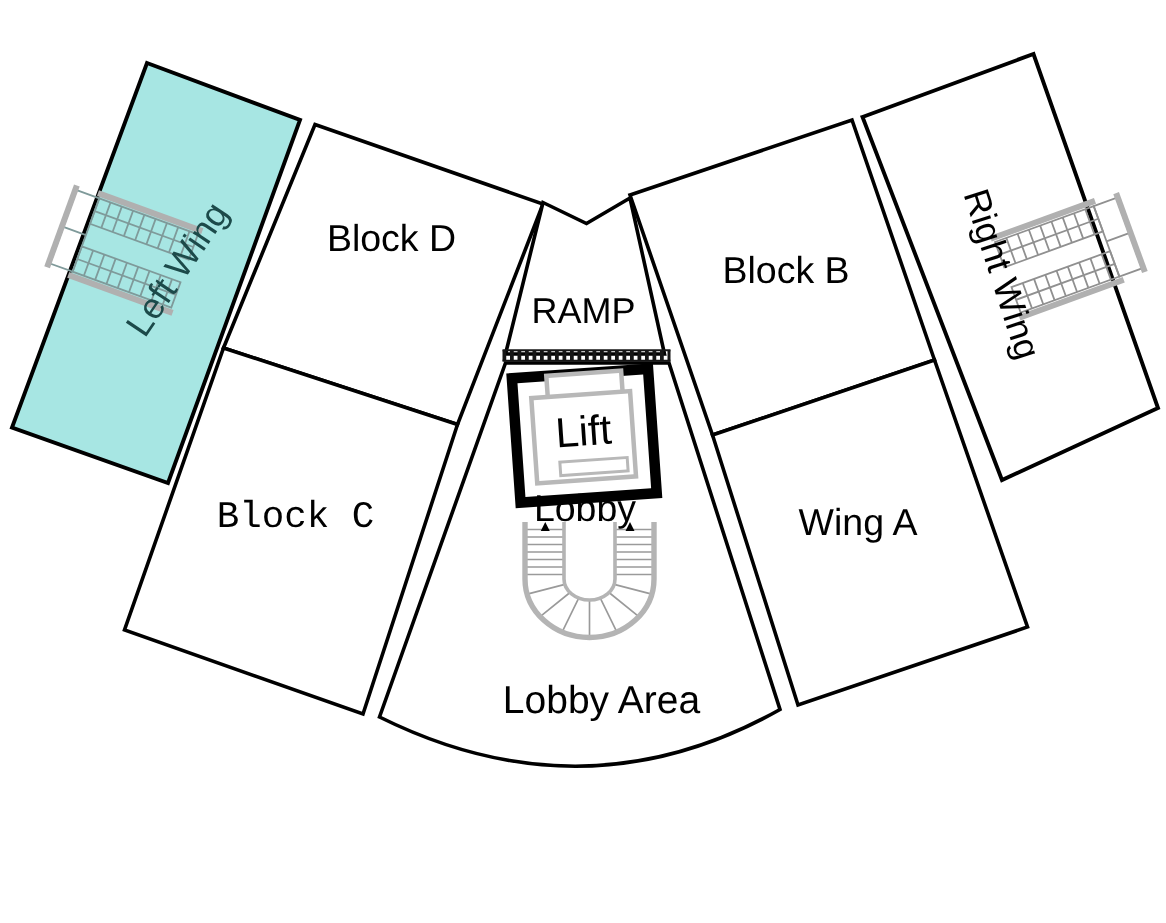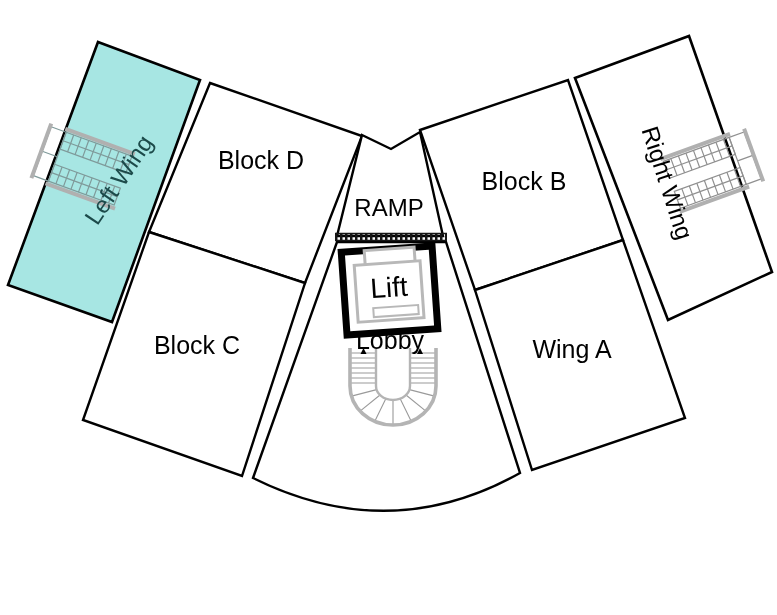--- a/index.html
+++ b/index.html
@@ -91,27 +91,28 @@
         <polygon points="363.5,348 366.5,354 360.5,354"></polygon>
         <polygon points="420,348 423,354 417,354"></polygon>
       </g>
     </g>
   </svg>
 
   <div class="lbl" style="left:119px;top:180px;font-size:24px;color:#1c4a4a;transform:translate(-50%,-50%) rotate(-56deg);">Left Wing</div>
 
   <div class="lbl" style="left:261px;top:160px;font-size:25px;transform:translate(-50%,-50%);">Block D</div>
 
-  <div class="lbl" style="left:197px;top:345px;font-size:25px;transform:translate(-50%,-50%);">Block C</div>
+  <div class="lbl" style="left:197px;top:345px;font-size:25px;transform:translate(-50%,-50%);font-family:Liberation Mono, monospace;">Block C</div>
 
   <div class="lbl" style="left:389px;top:208px;font-size:24px;transform:translate(-50%,-50%);">RAMP</div>
 
   <div class="lbl" style="left:524px;top:181px;font-size:25px;transform:translate(-50%,-50%);text-align:center;">Block B</div>
 
   <div class="lbl" style="left:667px;top:183px;font-size:24px;transform:translate(-50%,-50%) rotate(72deg);">Right Wing</div>
 
   <div class="lbl" style="left:389px;top:288px;font-size:28px;transform:translate(-50%,-50%) rotate(-4deg);">Lift</div>
 
   <div class="lbl" style="left:390px;top:340px;font-size:25px;transform:translate(-50%,-50%);">Lobby</div>
 
   <div class="lbl" style="left:572px;top:349px;font-size:25px;transform:translate(-50%,-50%);">Wing A</div>
 
+  <div class="lbl" style="left:401px;top:466px;font-size:26px;transform:translate(-50%,-50%);">Lobby Area</div>
 </div>
 
 </body></html>

